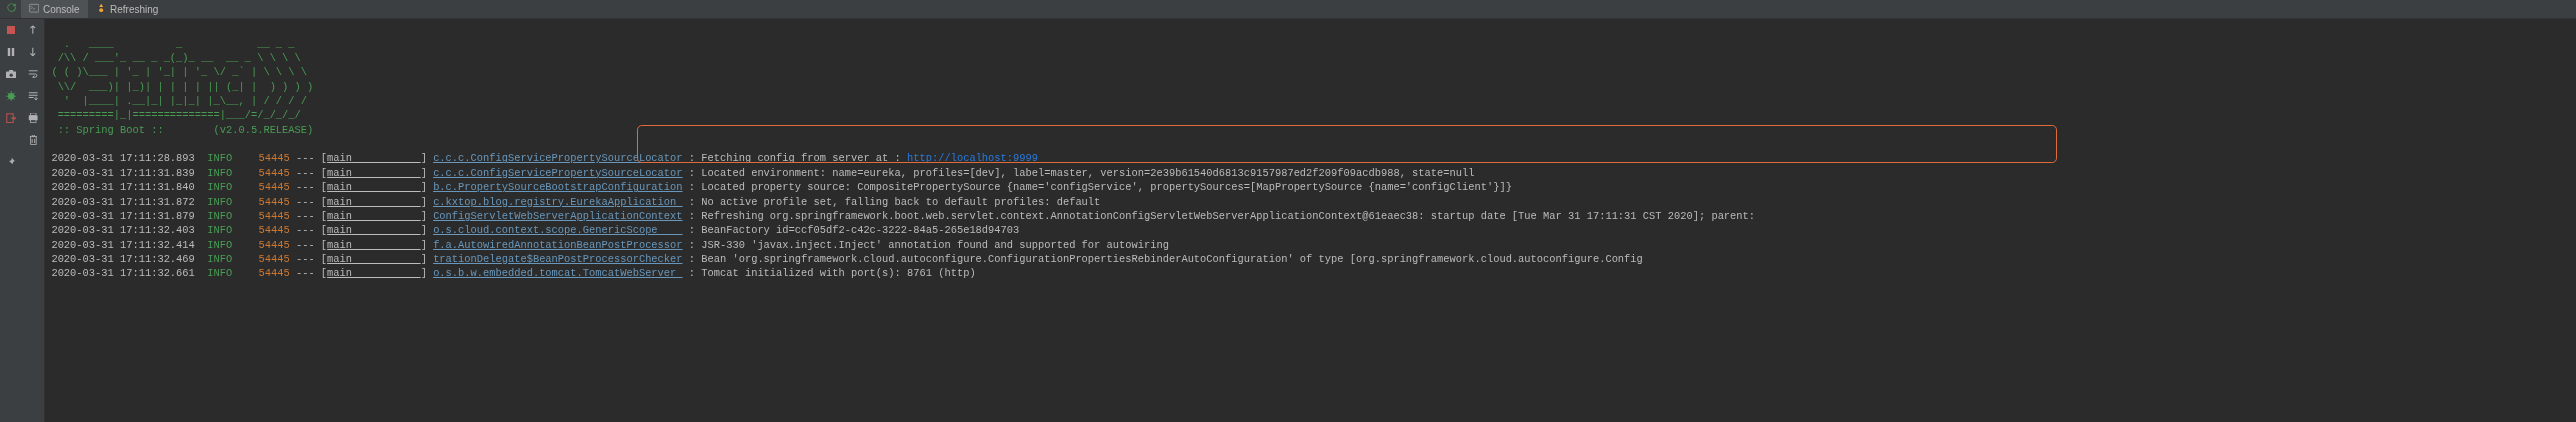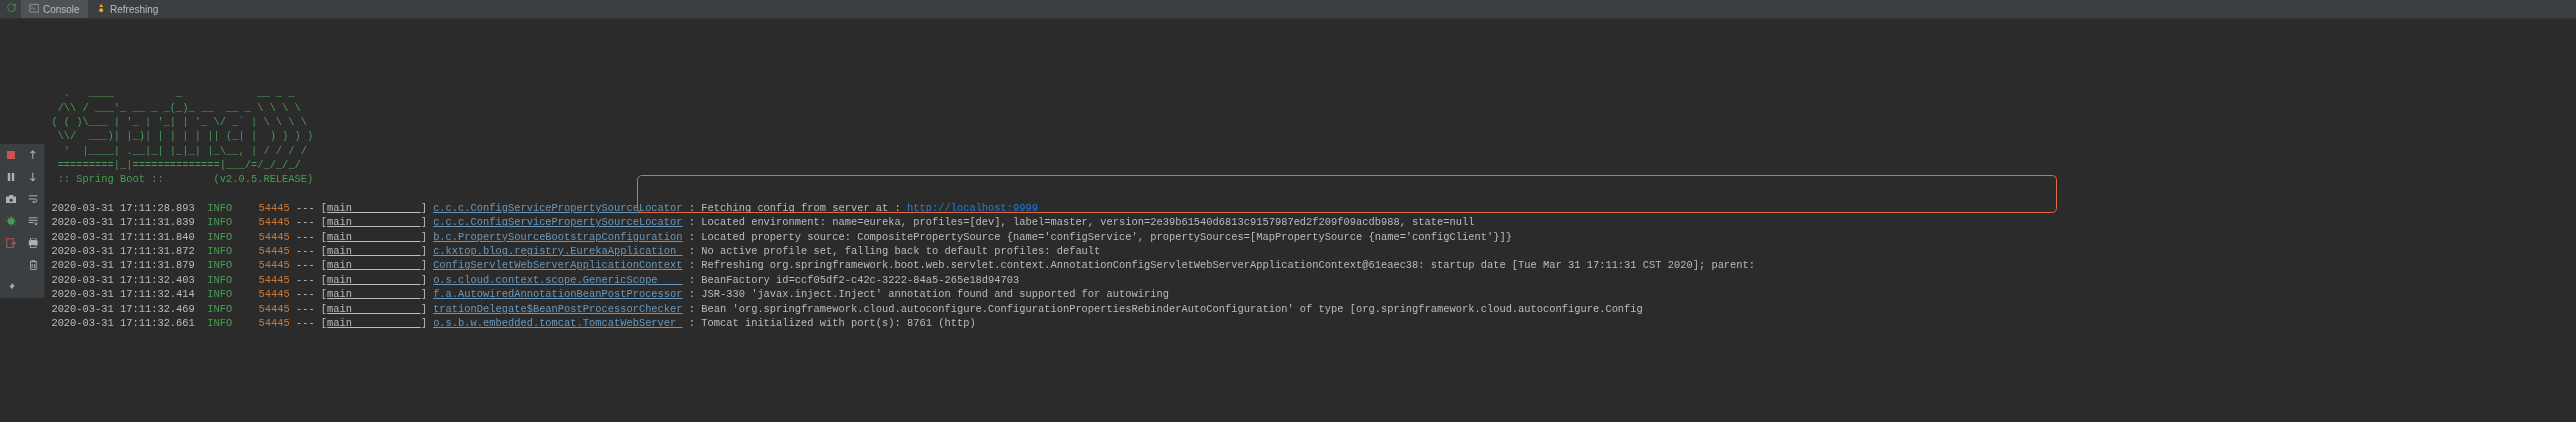--- a/index.html
+++ b/index.html
@@ -36,21 +36,20 @@
       color: #bbbbbb;
       cursor: pointer;
     }
     .tab.active {
       background: #4e5254;
     }
     .tab .icon { margin-right: 4px; }
     .main-area {
       display: flex;
       height: calc(100% - 19px);
-      align-items: center;
     }
     .left-toolbar {
       width: 45px;
       background: #3c3f41;
       border-right: 0.8px solid #323232;
       display: flex;
       flex-direction: column;
     }
     .tb-row {
       display: flex;

